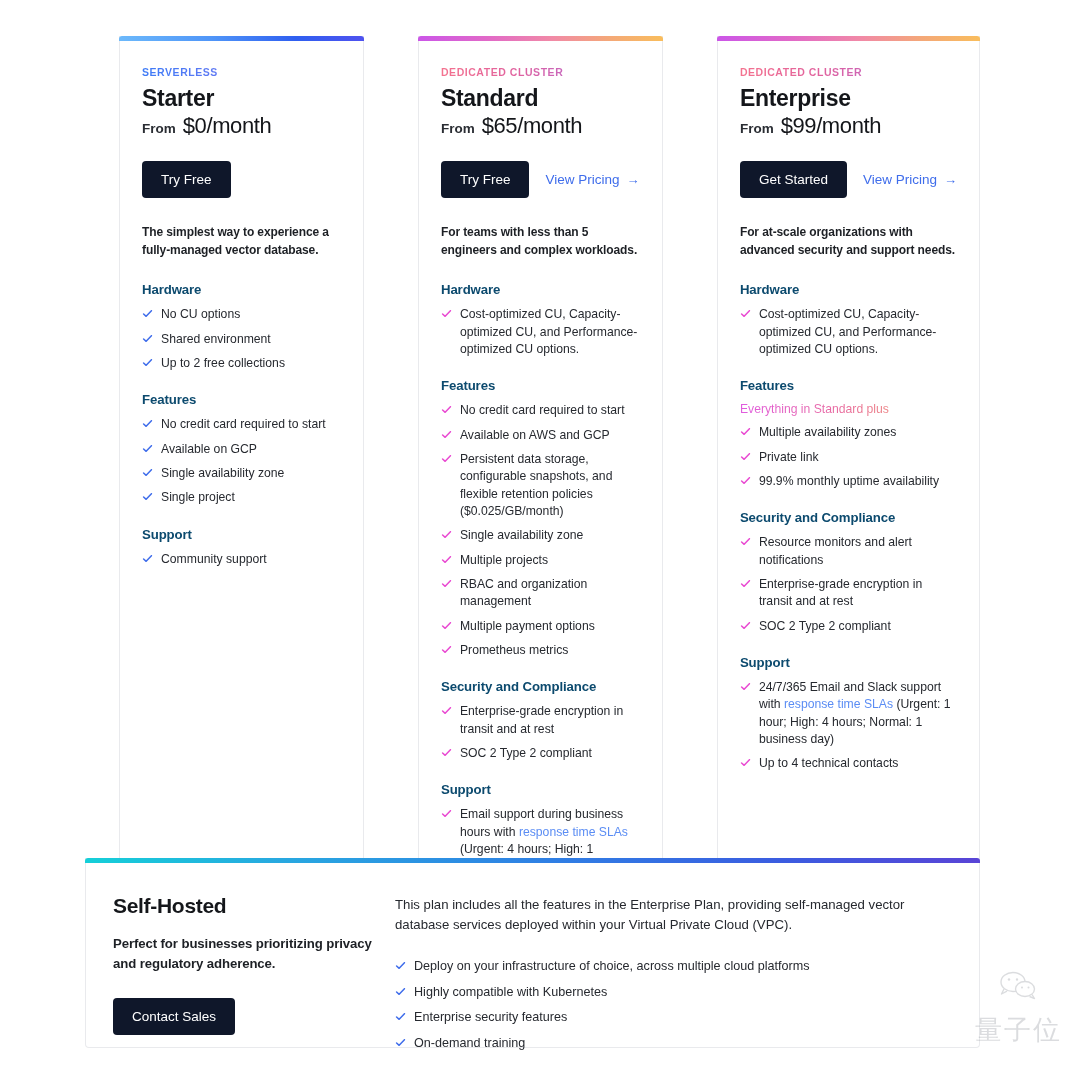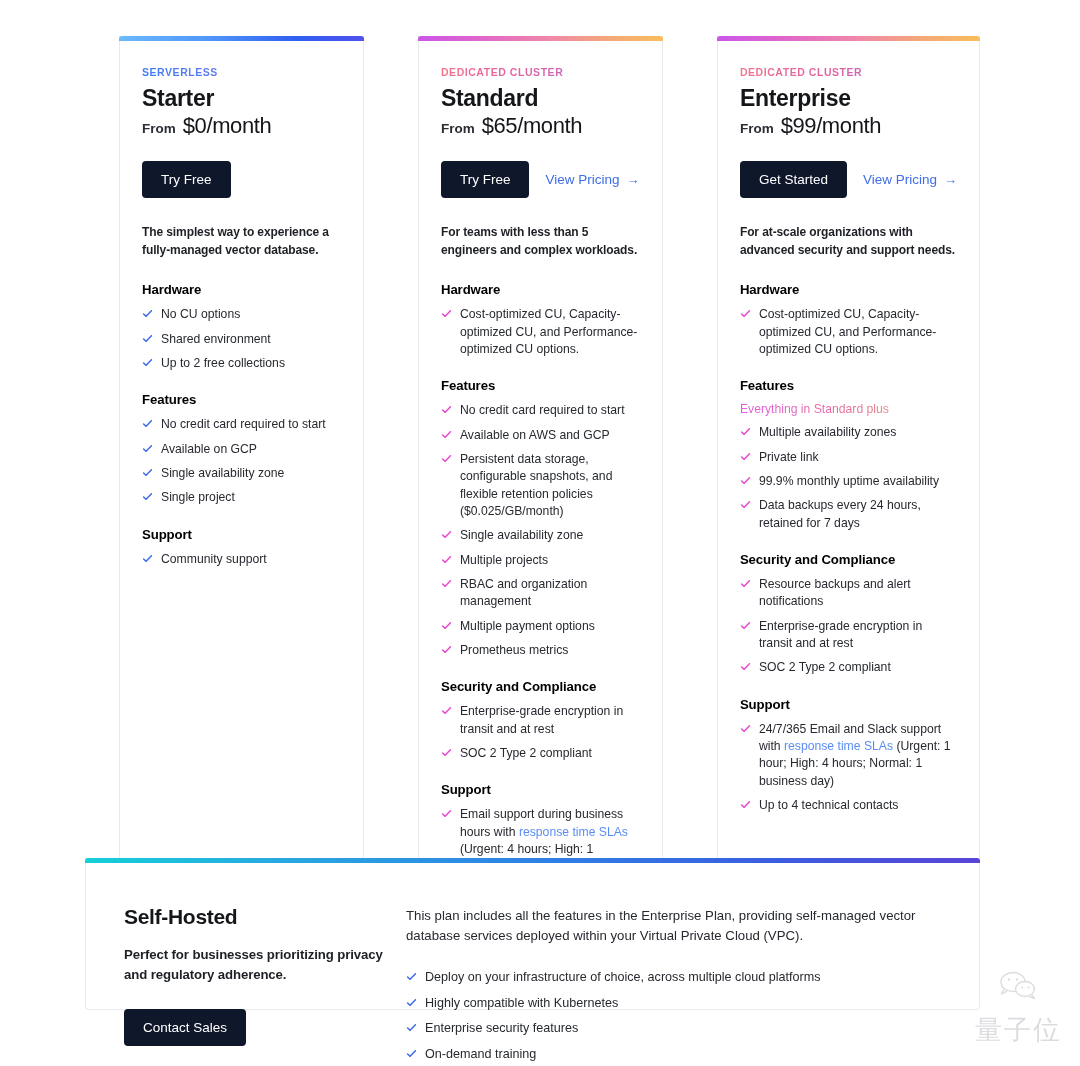--- a/index.html
+++ b/index.html
@@ -152,21 +152,21 @@
     margin-bottom: 23px;
     letter-spacing: -0.1px;
   }
 
   .section { margin-bottom: 20px; }
   .section:last-child { margin-bottom: 0; }
 
   .section-title {
     font-size: 13.2px;
     font-weight: 700;
-    color: #000000;
+    color: #0c4a6e;
     margin-bottom: 9px;
     letter-spacing: -0.1px;
   }
 
   .everything-plus {
     font-size: 12.2px;
     margin-bottom: 8px;
     background: linear-gradient(90deg, #e05ce0 0%, #e8699f 45%, #f2a35f 100%);
     -webkit-background-clip: text;
     background-clip: text;
@@ -202,27 +202,27 @@
     text-decoration: none;
     cursor: pointer;
   }
 
   
   .selfhosted {
     position: absolute;
     left: 85px;
     top: 858px;
     width: 895px;
-    height: 152px;
+    height: 190px;
     background: #ffffff;
     border: 1px solid #e9eaed;
     border-top: none;
     border-radius: 0 0 4px 4px;
     display: flex;
-    padding: 15px;
+    padding: 4px;
   }
 
   .sh-left {
     width: 305px;
     padding: 32px 0 0 23px;
   }
 
   .sh-title {
     font-size: 21px;
     font-weight: 700;
@@ -576,40 +576,32 @@
                 <span class="feat-text">Private link</span>
               </li>
               <li class="feat">
                 <span class="check">
                   <svg viewBox="0 0 14 14" fill="none">
                     <path d="M2 7.6 L5.3 10.6 L12 3.4" stroke="#e94ad2" stroke-width="1.9" stroke-linecap="round" stroke-linejoin="round"></path>
                   </svg>
                 </span>
                 <span class="feat-text">99.9% monthly uptime availability</span>
               </li>
-              <li class="feat">
-                <span class="check">
-                  <svg viewBox="0 0 14 14" fill="none">
-                    <path d="M2 7.6 L5.3 10.6 L12 3.4" stroke="#e94ad2" stroke-width="1.9" stroke-linecap="round" stroke-linejoin="round"></path>
-                  </svg>
-                </span>
-                <span class="feat-text">Data backups every 24 hours, retained for 7 days</span>
-              </li>
             </ul>
           </div>
           <div class="section">
             <div class="section-title">Security and Compliance</div>
             <ul class="feat-list">
               <li class="feat">
                 <span class="check">
                   <svg viewBox="0 0 14 14" fill="none">
                     <path d="M2 7.6 L5.3 10.6 L12 3.4" stroke="#e94ad2" stroke-width="1.9" stroke-linecap="round" stroke-linejoin="round"></path>
                   </svg>
                 </span>
-                <span class="feat-text">Resource backups and alert notifications</span>
+                <span class="feat-text">Resource monitors and alert notifications</span>
               </li>
               <li class="feat">
                 <span class="check">
                   <svg viewBox="0 0 14 14" fill="none">
                     <path d="M2 7.6 L5.3 10.6 L12 3.4" stroke="#e94ad2" stroke-width="1.9" stroke-linecap="round" stroke-linejoin="round"></path>
                   </svg>
                 </span>
                 <span class="feat-text">Enterprise-grade encryption in transit and at rest</span>
               </li>
               <li class="feat">

